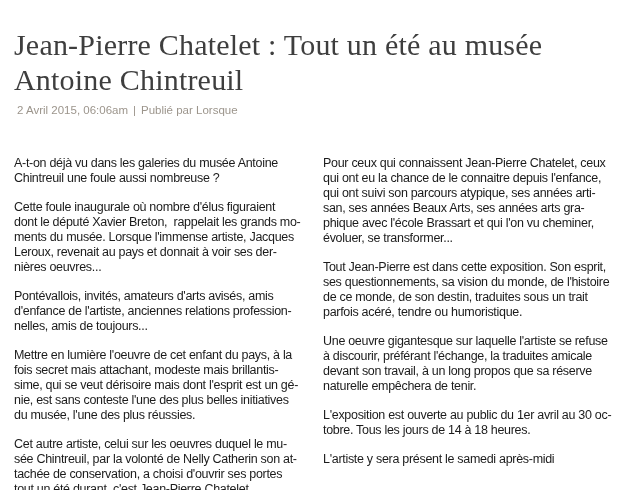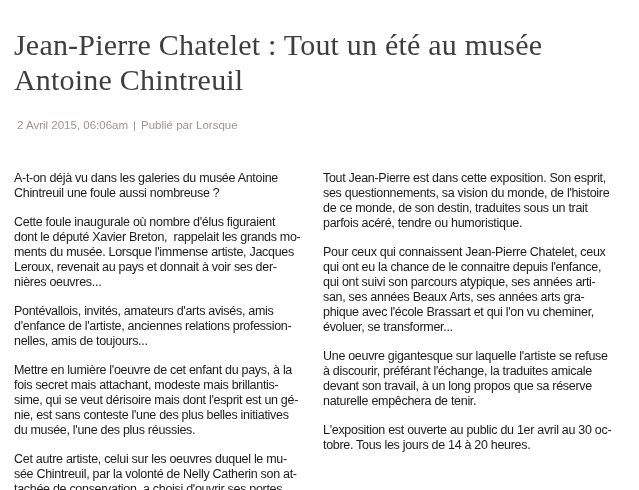--- a/index.html
+++ b/index.html
@@ -18,21 +18,21 @@
   .article-title {
     font-family: "Liberation Serif", serif;
     font-weight: normal;
     font-size: 30px;
     line-height: 35px;
     color: #3e3e3e;
     white-space: pre;      
     letter-spacing: 0.2px;
   }
   .meta-line {
-    margin-top: 21px;
+    margin-top: 6px;
     margin-left: 3px;
     font-size: 11.5px;
     line-height: 14px;
     color: #9c958c;
     display: flex;
     gap: 5px;
     align-items: baseline;
   }
   .columns {
     display: flex;
@@ -85,32 +85,33 @@
 sime, qui se veut dérisoire mais dont l'esprit est un gé-
 nie, est sans conteste l'une des plus belles initiatives
 du musée, l'une des plus réussies.</p>
       <p class="para">Cet autre artiste, celui sur les oeuvres duquel le mu-
 sée Chintreuil, par la volonté de Nelly Catherin son at-
 tachée de conservation, a choisi d'ouvrir ses portes
 tout un été durant, c'est Jean-Pierre Chatelet.</p>
     </div>
 
     <div class="column">
-      <p class="para">Tout Jean-Pierre est dans cette exposition. Son esprit,
-ses questionnements, sa vision du monde, de l'histoire
-de ce monde, de son destin, traduites sous un trait
-parfois acéré, tendre ou humoristique.</p>
       <p class="para">Pour ceux qui connaissent Jean-Pierre Chatelet, ceux
 qui ont eu la chance de le connaitre depuis l'enfance,
 qui ont suivi son parcours atypique, ses années arti-
 san, ses années Beaux Arts, ses années arts gra-
 phique avec l'école Brassart et qui l'on vu cheminer,
 évoluer, se transformer...</p>
+      <p class="para">Tout Jean-Pierre est dans cette exposition. Son esprit,
+ses questionnements, sa vision du monde, de l'histoire
+de ce monde, de son destin, traduites sous un trait
+parfois acéré, tendre ou humoristique.</p>
       <p class="para">Une oeuvre gigantesque sur laquelle l'artiste se refuse
 à discourir, préférant l'échange, la traduites amicale
 devant son travail, à un long propos que sa réserve
 naturelle empêchera de tenir.</p>
       <p class="para">L'exposition est ouverte au public du 1er avril au 30 oc-
-tobre. Tous les jours de 14 à 20 heures.</p>
+tobre. Tous les jours de 14 à 18 heures.</p>
+      <p class="para">L'artiste y sera présent le samedi après-midi</p>
     </div>
 
   </div>
 </div>
 
 </body></html>

